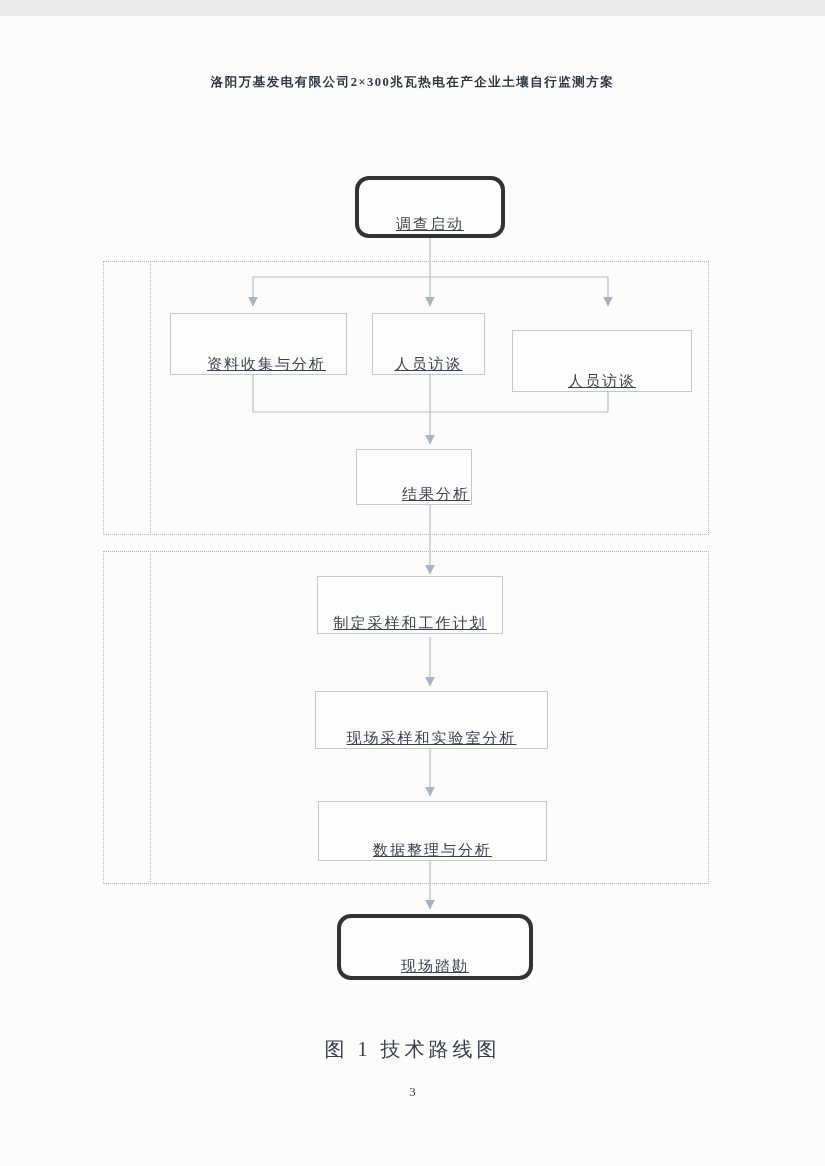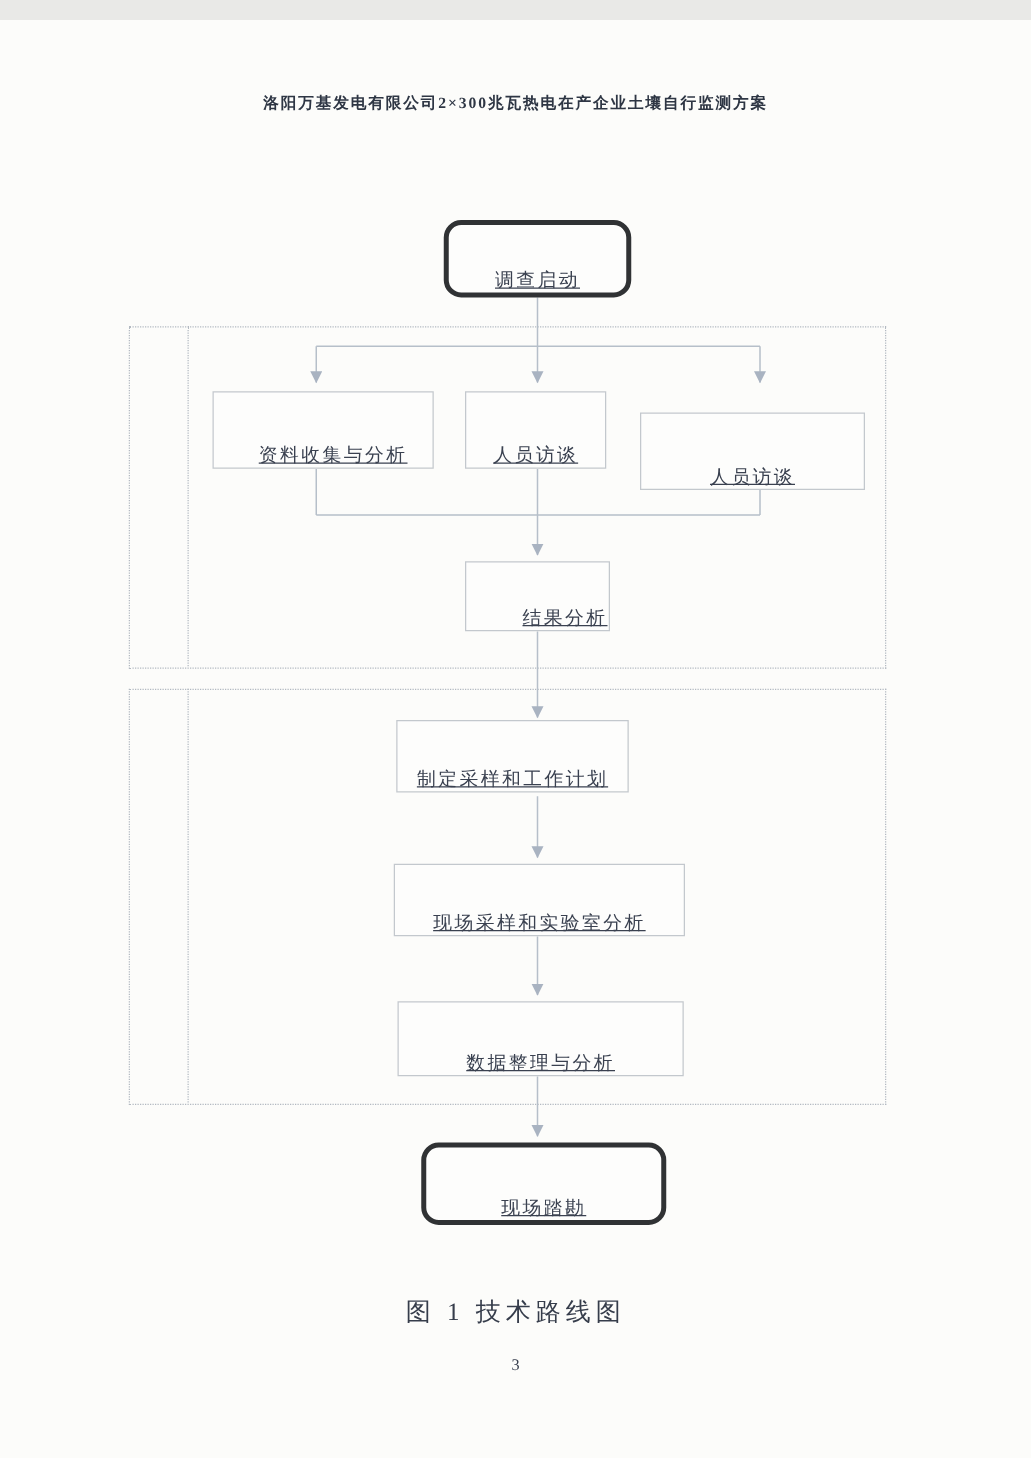--- a/index.html
+++ b/index.html
@@ -106,21 +106,21 @@
   </div>
 
   <div class="node process" style="left:372px;top:297px;width:113px;height:62px;">
     <span>人员访谈</span>
   </div>
 
   <div class="node process" style="left:512px;top:314px;width:180px;height:62px;">
     <span>人员访谈</span>
   </div>
 
-  <div class="node process" style="left:372px;top:433px;width:116px;height:56px;padding-left:44px;">
+  <div class="node process" style="left:356px;top:433px;width:116px;height:56px;padding-left:44px;">
     <span>结果分析</span>
   </div>
 
   <div class="node process" style="left:317px;top:560px;width:186px;height:58px;">
     <span>制定采样和工作计划</span>
   </div>
 
   <div class="node process" style="left:315px;top:675px;width:233px;height:58px;">
     <span>现场采样和实验室分析</span>
   </div>

